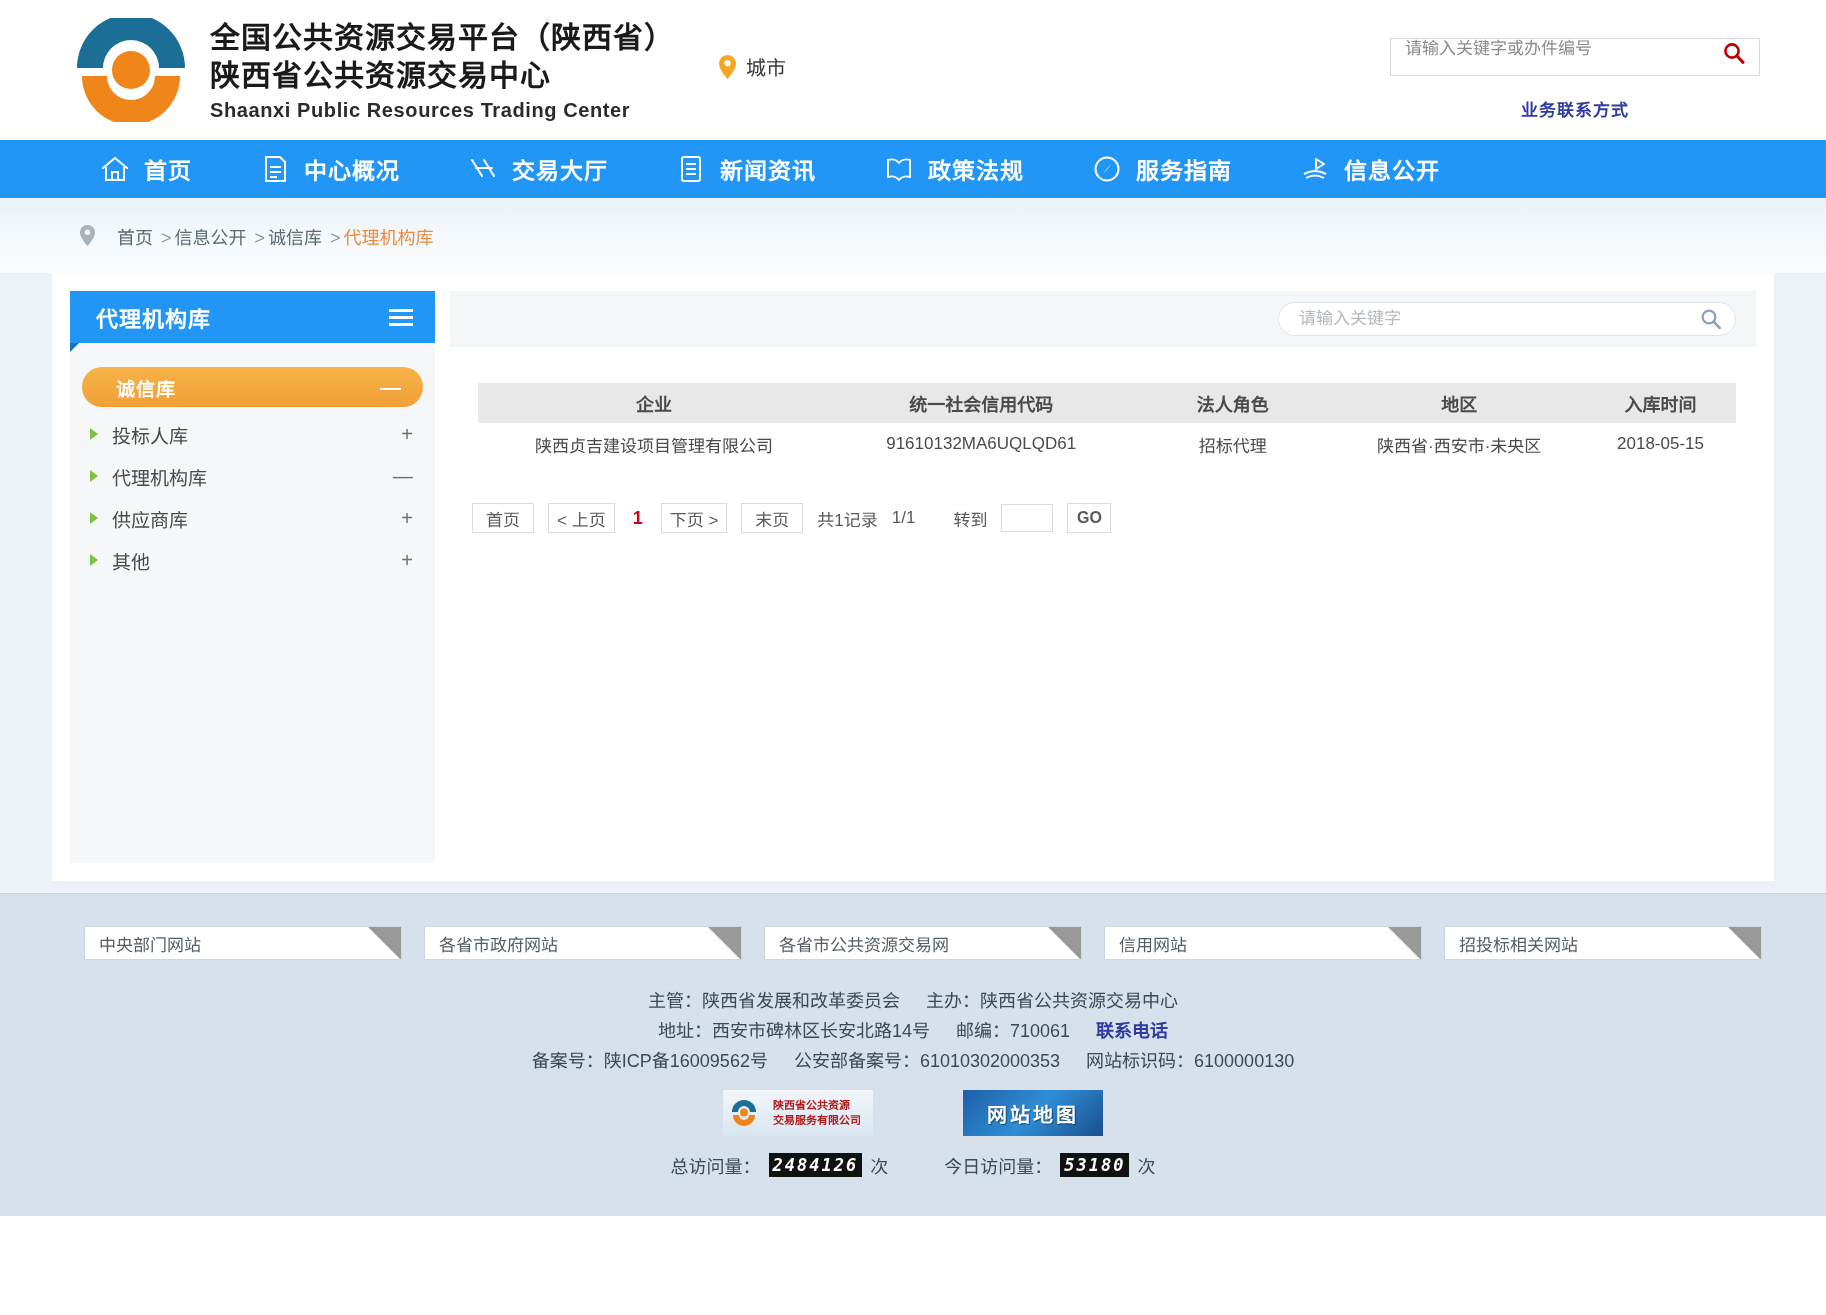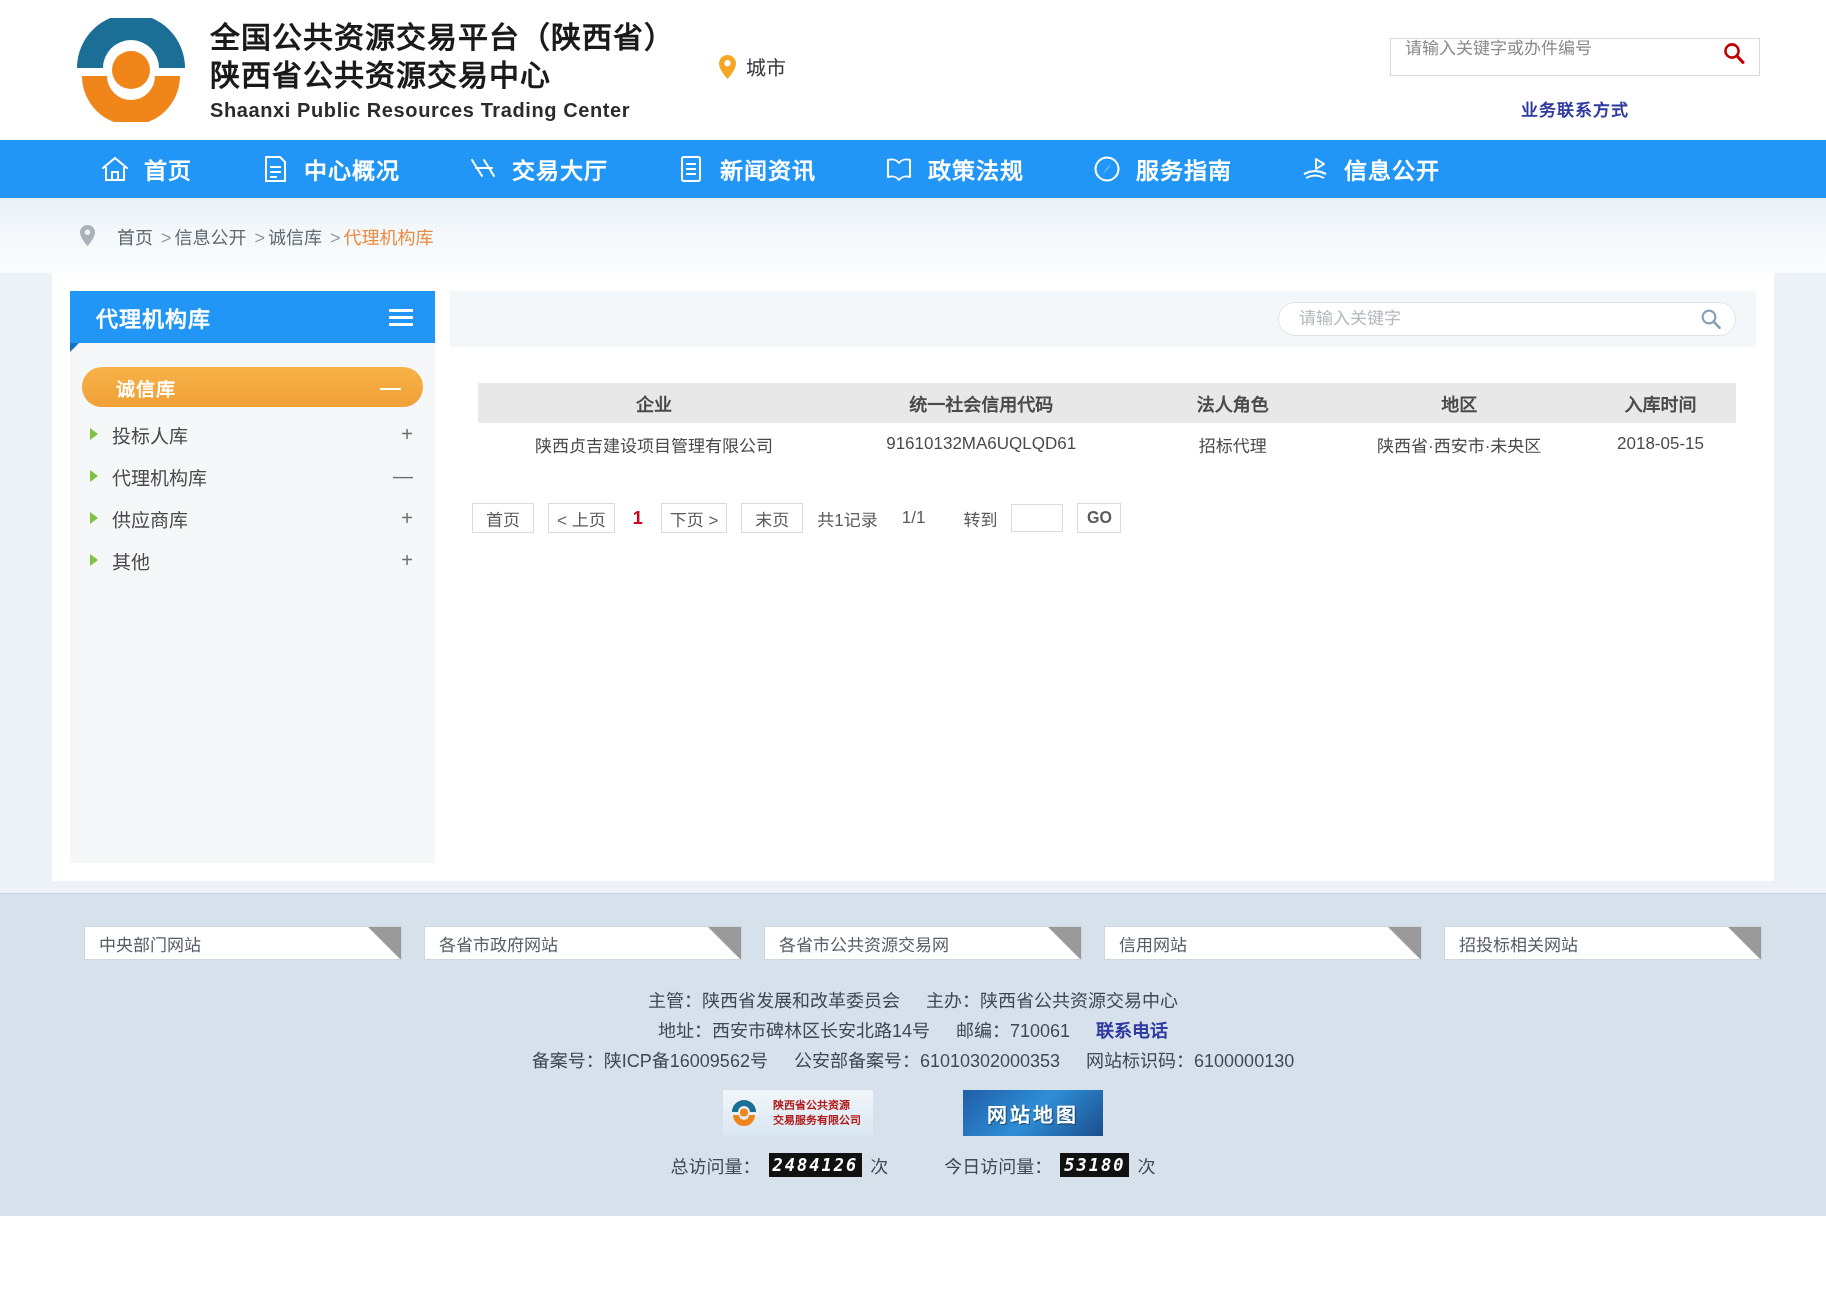--- a/index.html
+++ b/index.html
@@ -600,21 +600,21 @@
         </table>
       </div>
 
       <div class="pager">
         <button class="pg-btn">首页</button>
         <button class="pg-btn">&lt; 上页</button>
         <span class="pg-cur">1</span>
         <button class="pg-btn">下页 &gt;</button>
         <button class="pg-btn">末页</button>
         <span class="pg-txt">共1记录</span>
-        <span class="pg-txt" style="margin-left:10px">1/1</span>
+        <span class="pg-txt" style="margin-left:0">1/1</span>
         <span class="pg-txt" style="margin-left:24px">转到</span>
         <input class="pg-input" type="text" style="">
         <button class="pg-go">GO</button>
       </div>
     </section>
   </div>
 </div>
 
 <footer class="footer">
   <div class="links-row">

